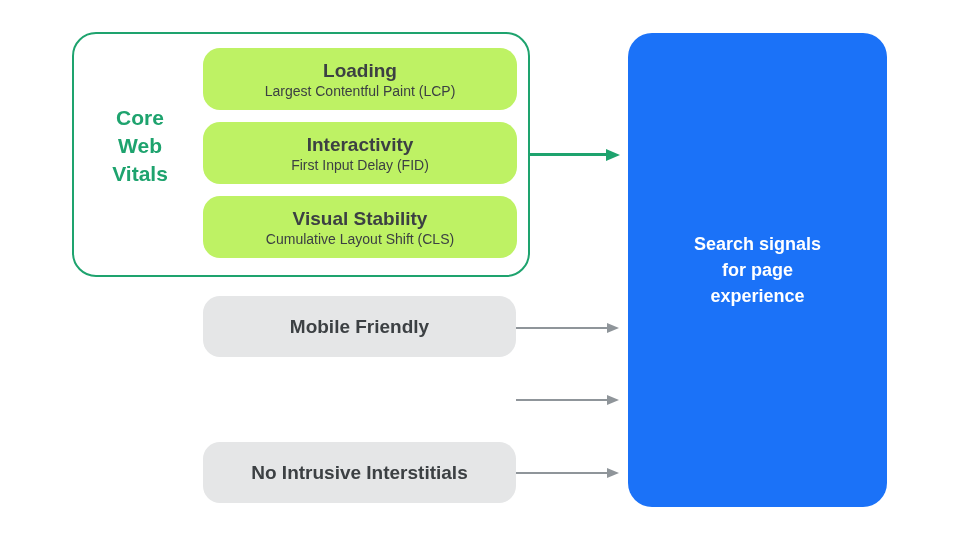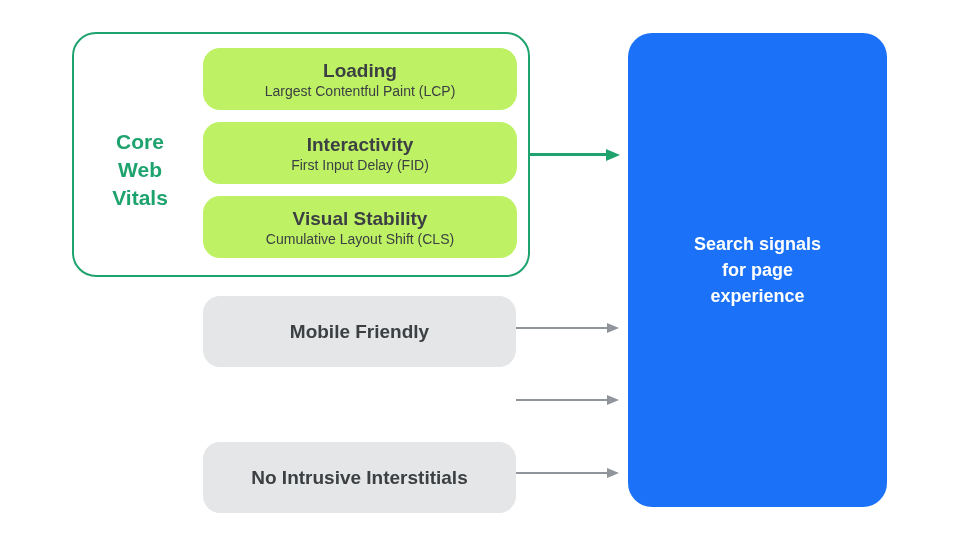--- a/index.html
+++ b/index.html
@@ -17,21 +17,21 @@
     position: absolute;
     left: 72px; top: 32px;
     width: 458px; height: 245px;
     border: 2px solid #1EA36E;
     border-radius: 24px;
     box-sizing: border-box;
     background: #ffffff;
   }
   .cwv-label {
     position: absolute;
-    left: 96px; top: 128px;
+    left: 96px; top: 104px;
     width: 88px;
     text-align: center;
     font-size: 21px;
     font-weight: 700;
     line-height: 28px;
     color: #1EA36E;
   }
 
   
   .pill {
@@ -46,21 +46,21 @@
   }
   .pill.mint {
     left: 203px;
     width: 314px;
     height: 62px;
     background: #bef264;
   }
   .pill.gray {
     left: 203px;
     width: 313px;
-    height: 71px;
+    height: 61px;
     background: #E5E6E7;
   }
   .pill-title {
     font-size: 19px;
     font-weight: 600;
     color: #3C4043;
     line-height: 23px;
   }
   .pill-sub {
     font-size: 14px;

